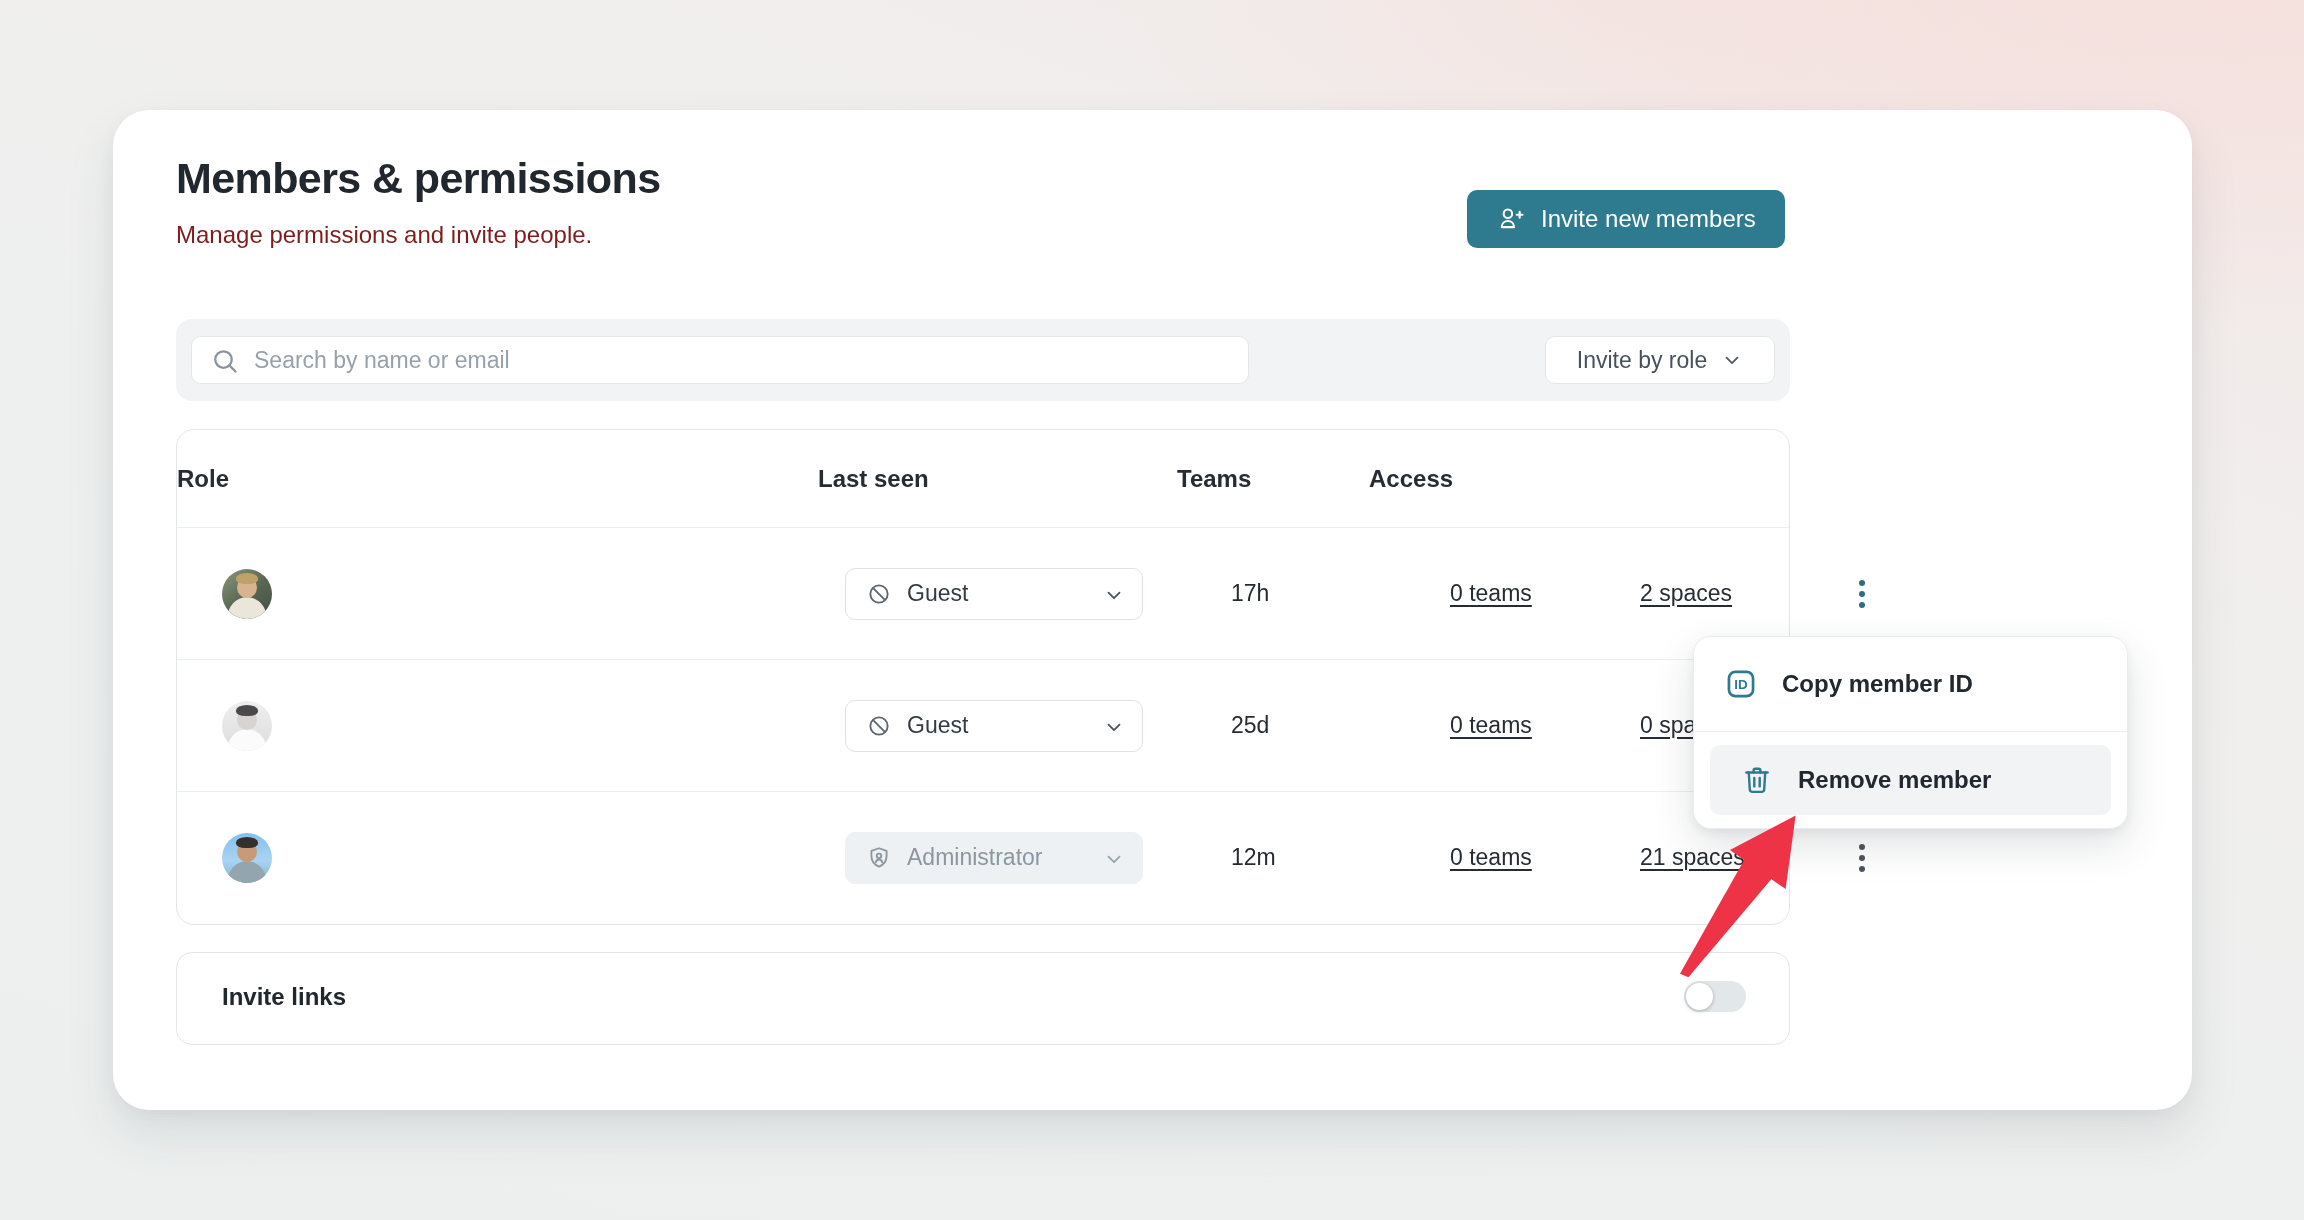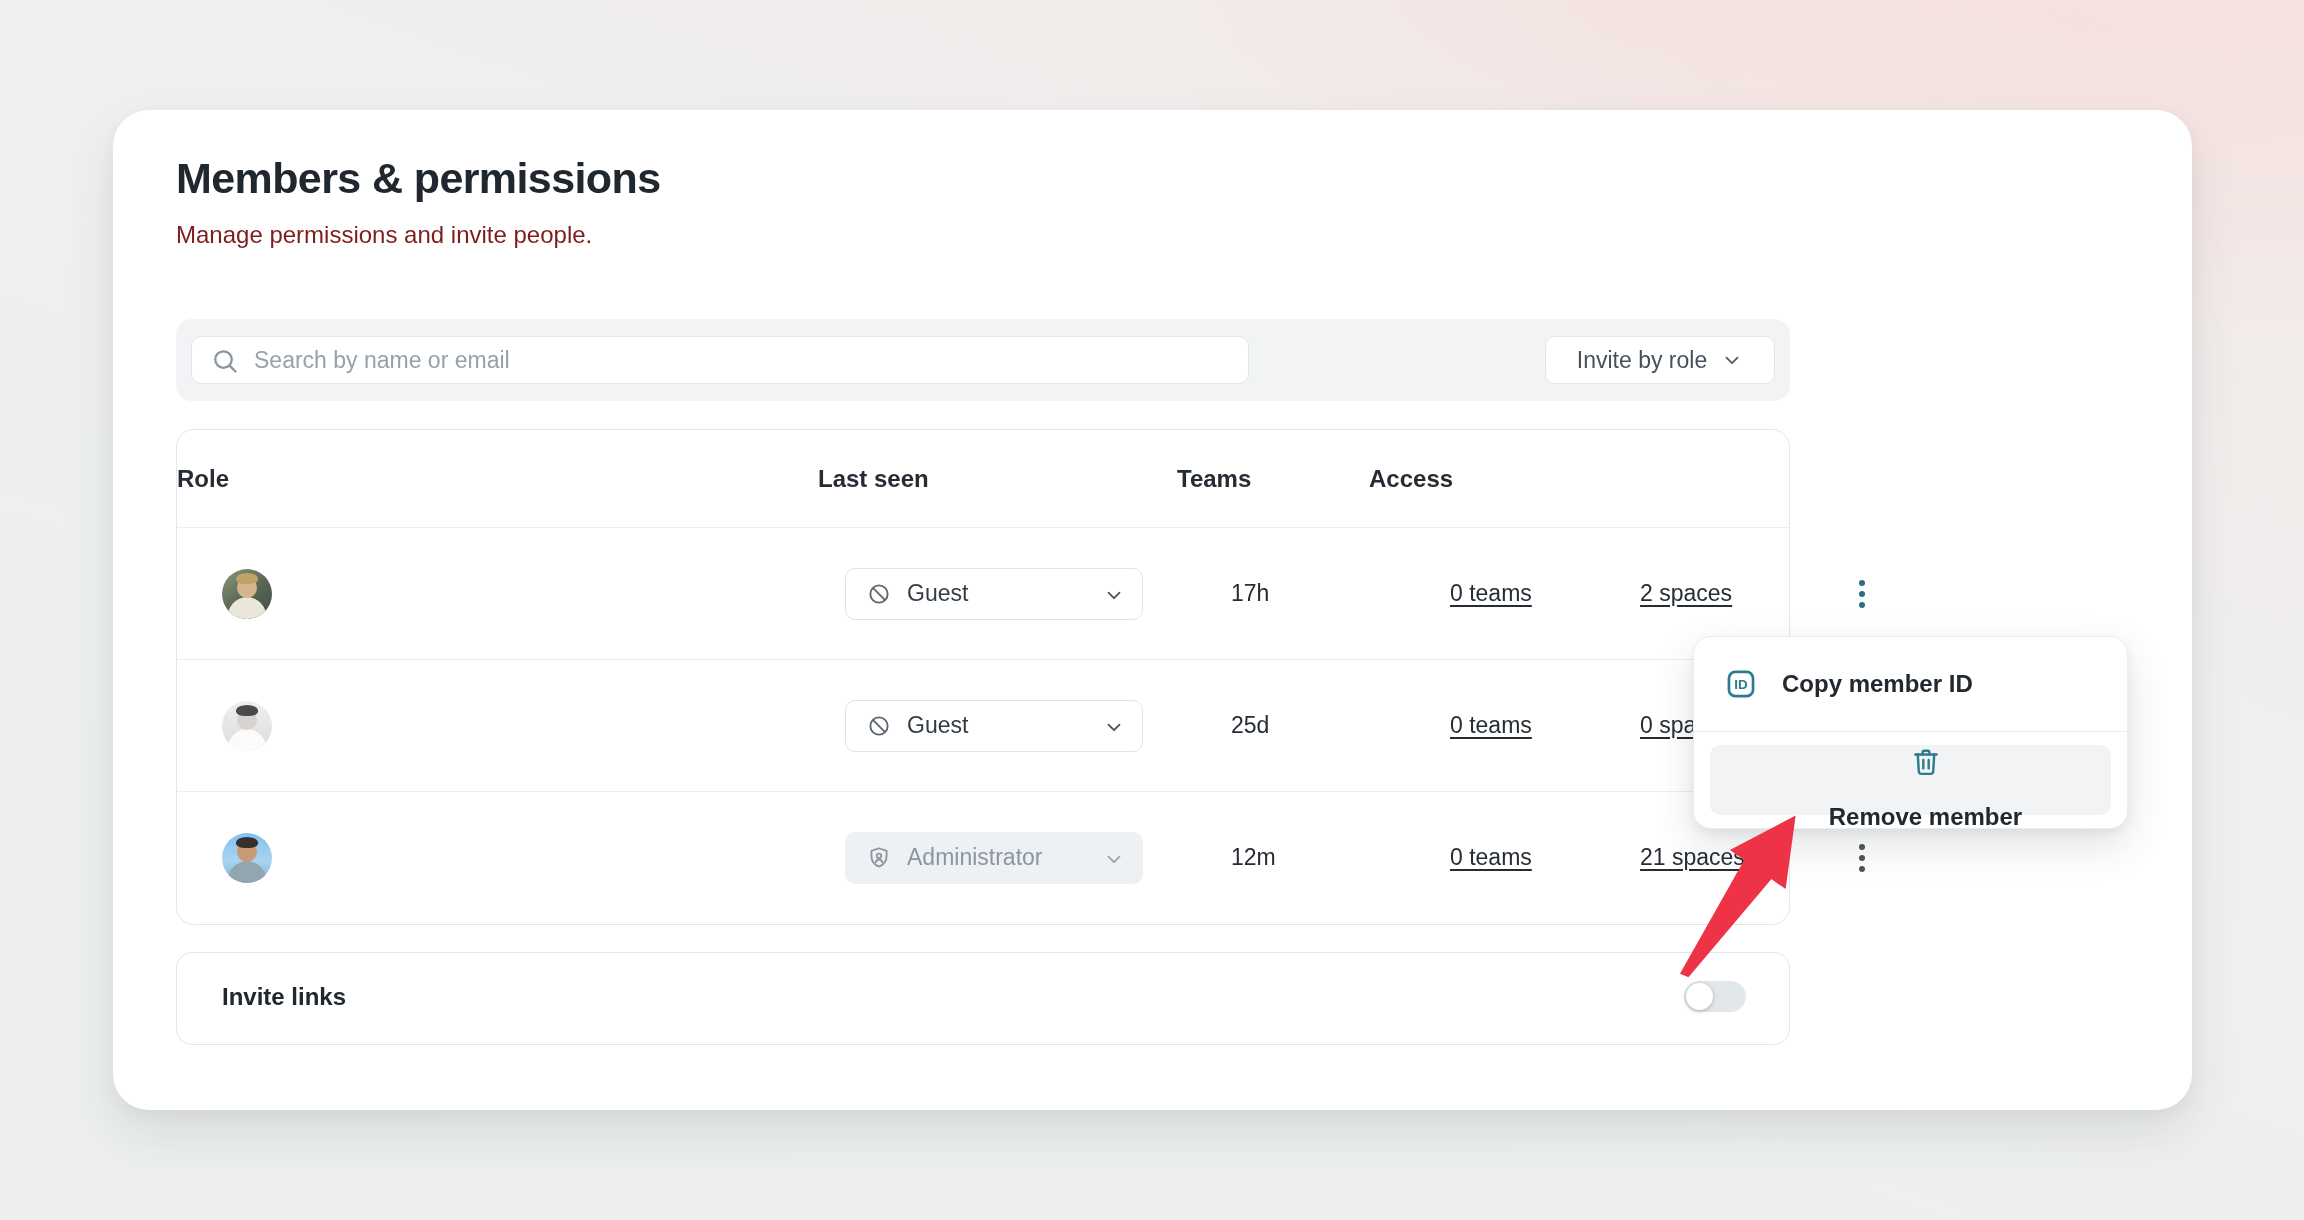--- a/index.html
+++ b/index.html
@@ -109,35 +109,45 @@
   
   .ctx-menu {
     position:absolute; left:1693px; top:636px; width:435px; z-index:10;
     background:#fff; border:1px solid #eaedf0; border-radius:18px;
     box-shadow:0 16px 40px rgba(40,50,60,.14), 0 4px 10px rgba(40,50,60,.06);
     overflow:hidden;
   }
   .ctx-item { height:94px; display:flex; align-items:center; gap:24px; padding-left:30px; cursor:pointer; font-size:24px; font-weight:700; color:#21282f; }
   .ctx-divider { height:1px; background:#eceff1; }
   .ctx-item-wrap { padding:13px 16px; }
-  .ctx-item.highlight { height:70px; background:#f1f3f5; border-radius:10px; padding-left:30px;flex-direction:column; }
+  .ctx-item.highlight { height:70px; background:#f1f3f5; border-radius:10px; padding-left:30px; }
 
   
   .arrow-svg { position:absolute; left:1660px; top:790px; z-index:20; pointer-events:none; }
 </style>
 </head>
 <body>
 
 <div class="card">
 
   <div class="page-header">
     <div class="page-title">Members &amp; permissions</div>
     <div class="page-subtitle">Manage permissions and invite people.</div>
   </div>
 
+  <button class="invite-btn">
+    <span style="display:flex;">
+      <svg width="30" height="30" viewBox="0 0 24 24" fill="none" stroke="#ffffff" stroke-width="1.7" stroke-linecap="round" stroke-linejoin="round">
+        <circle cx="9.5" cy="7.8" r="3.4"></circle>
+        <path d="M4.6 18.5c0-3 2.2-4.9 4.9-4.9s4.9 1.9 4.9 4.9z"></path>
+        <path d="M16.6 8.6h4.6 M18.9 6.3v4.6"></path>
+      </svg>
+    </span>
+    <span>Invite new members</span>
+  </button>
 
   <div class="search-band">
     <div class="search-box">
       <span class="mag">
         <svg width="30" height="30" viewBox="0 0 24 24" fill="none" stroke="#8a94a0" stroke-width="1.8" stroke-linecap="round">
           <circle cx="10.8" cy="10.8" r="6.6"></circle>
           <line x1="15.7" y1="15.7" x2="20.4" y2="20.4"></line>
         </svg>
       </span>
       <input type="text" placeholder="Search by name or email" style="">

